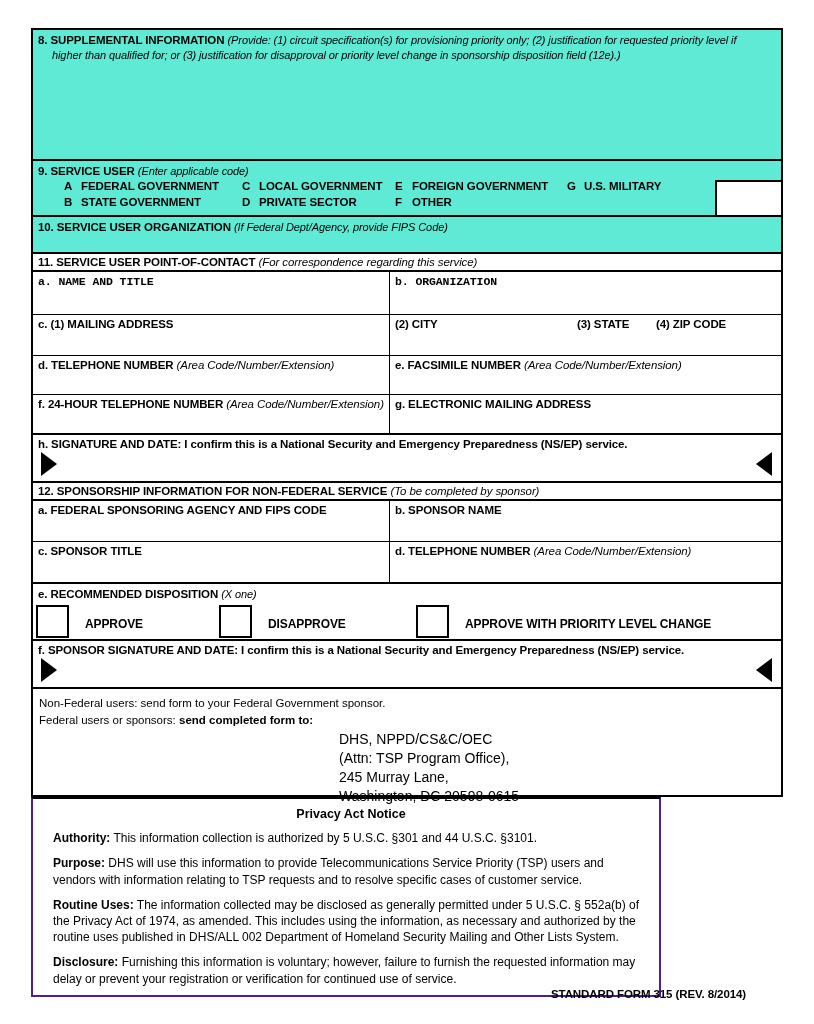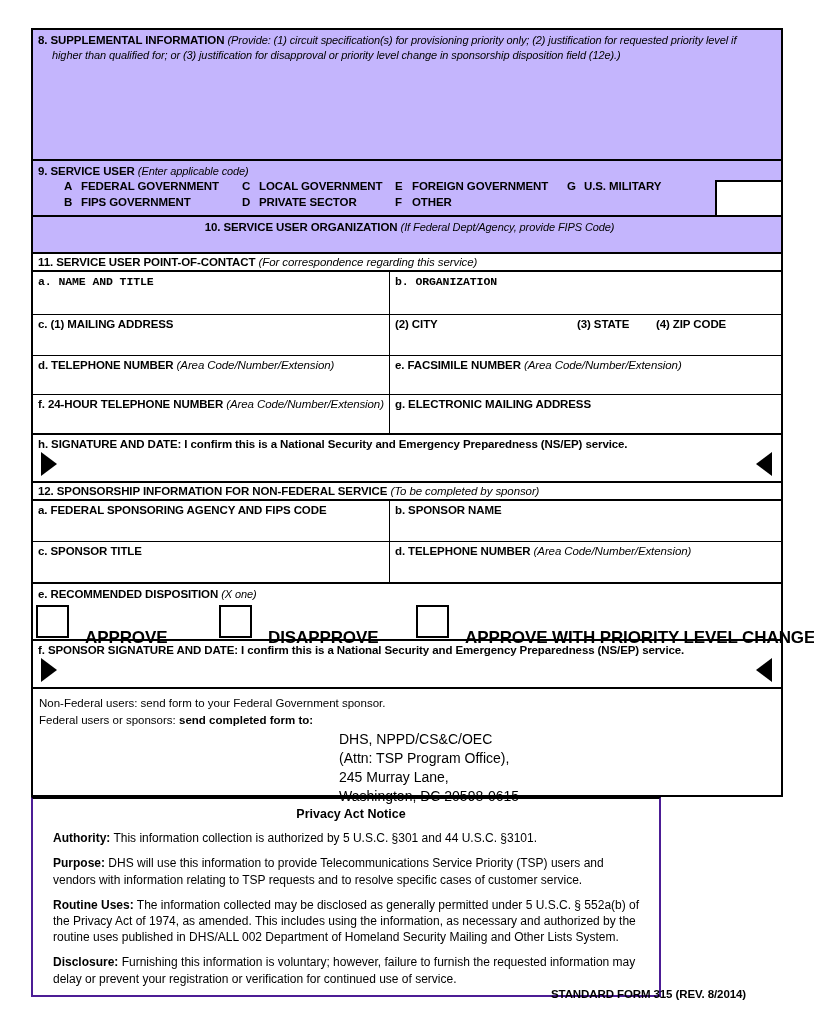--- a/index.html
+++ b/index.html
@@ -20,21 +20,21 @@
     width: 752px;
   }
   .i { font-style: italic; font-weight: normal; }
   .b { font-weight: bold; }
 
   
   .sec {
     border: 2px solid #000;
     border-bottom: none;
     position: relative;
-    background: #c4b5fd;
+    background: #5eead4;
   }
   .hdr {
     font-size: 11.5px;
     font-weight: bold;
     padding: 3px 0 2px 5px;
     line-height: 1.33;
     letter-spacing: -0.1px;
   }
   .hdr .i { font-size: 11px; }
 
@@ -63,21 +63,21 @@
   .codebox {
     position: absolute;
     right: 0px; top: 19px;
     width: 66px; height: 37px;
     border: 2px solid #000;
     border-right: none; border-bottom: none;
     background: #fff;
   }
 
   
-  #sec10 { height: 37px; text-align: center; }
+  #sec10 { height: 37px; }
 
   
   .band { border: 2px solid #000; border-bottom: none; }
   .band .bandhdr {
     font-size: 11.5px; font-weight: bold;
     padding: 2px 12px 2px 5px;
     border-bottom: 2px solid #000;
     letter-spacing: -0.1px;
   }
   .row2 {
@@ -120,22 +120,22 @@
   .tri-r { left: 8px; top: 17px; border-left: 16px solid #000; }
   .tri-l { right: 9px; top: 17px; border-right: 16px solid #000; }
   .dispbar { height: 33px; position: relative; }
   .cbx {
     position: absolute; top: -1px;
     width: 33px; height: 33px;
     border: 2px solid #000;
     background: #fff;
   }
   .cblbl {
-    position: absolute; top: 22px;
-    font-size: 17px; font-weight: bold;
+    position: absolute; top: 11px;
+    font-size: 12px; font-weight: bold;
     white-space: nowrap; letter-spacing: -0.1px;
   }
 
   
   #mail { height: 106px; border-top: 2px solid #000; padding: 6px 0 0 6px; }
   #mail .ln { font-size: 11.5px; line-height: 1.42; }
   #mail .addr {
     margin-left: 300px;
     margin-top: 2px;
     font-size: 14px;
@@ -187,21 +187,21 @@
     <div style="height:78px;"></div>
   </div>
 
   <div class="sec" id="sec9">
     <div class="hdr" style="padding-bottom:0;">
       <span>9. SERVICE USER</span>
       <span class="i">(Enter applicable code)</span>
     </div>
     <div class="codegrid">
       <div class="cd r1 c1"><span class="ltr">A</span><span>FEDERAL GOVERNMENT</span></div>
-      <div class="cd r2 c1"><span class="ltr">B</span><span>FIPS GOVERNMENT</span></div>
+      <div class="cd r2 c1"><span class="ltr">B</span><span>STATE GOVERNMENT</span></div>
       <div class="cd r1 c2"><span class="ltr">C</span><span>LOCAL GOVERNMENT</span></div>
       <div class="cd r2 c2"><span class="ltr">D</span><span>PRIVATE SECTOR</span></div>
       <div class="cd r1 c3"><span class="ltr">E</span><span>FOREIGN GOVERNMENT</span></div>
       <div class="cd r2 c3"><span class="ltr">F</span><span>OTHER</span></div>
       <div class="cd r1 c4"><span class="ltr">G</span><span>U.S. MILITARY</span></div>
     </div>
     <div class="codebox"></div>
   </div>
 
   <div class="sec" id="sec10">

